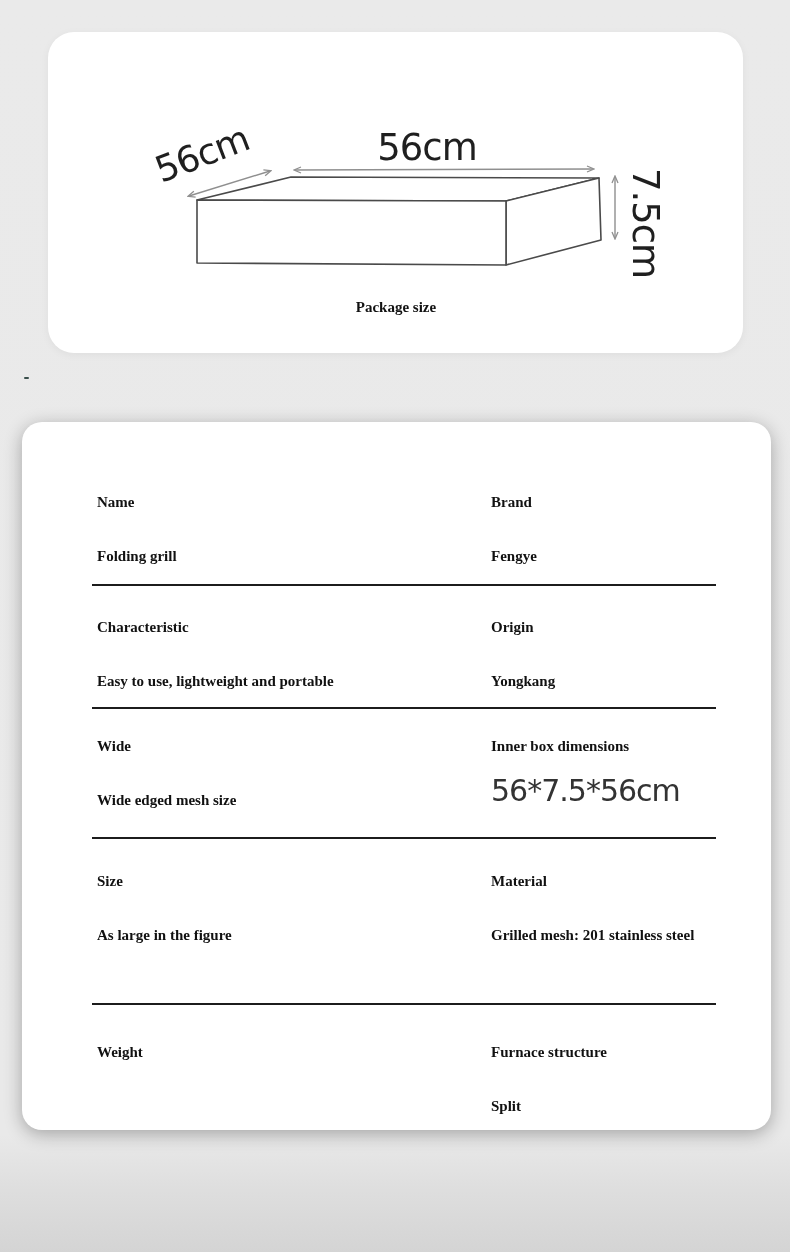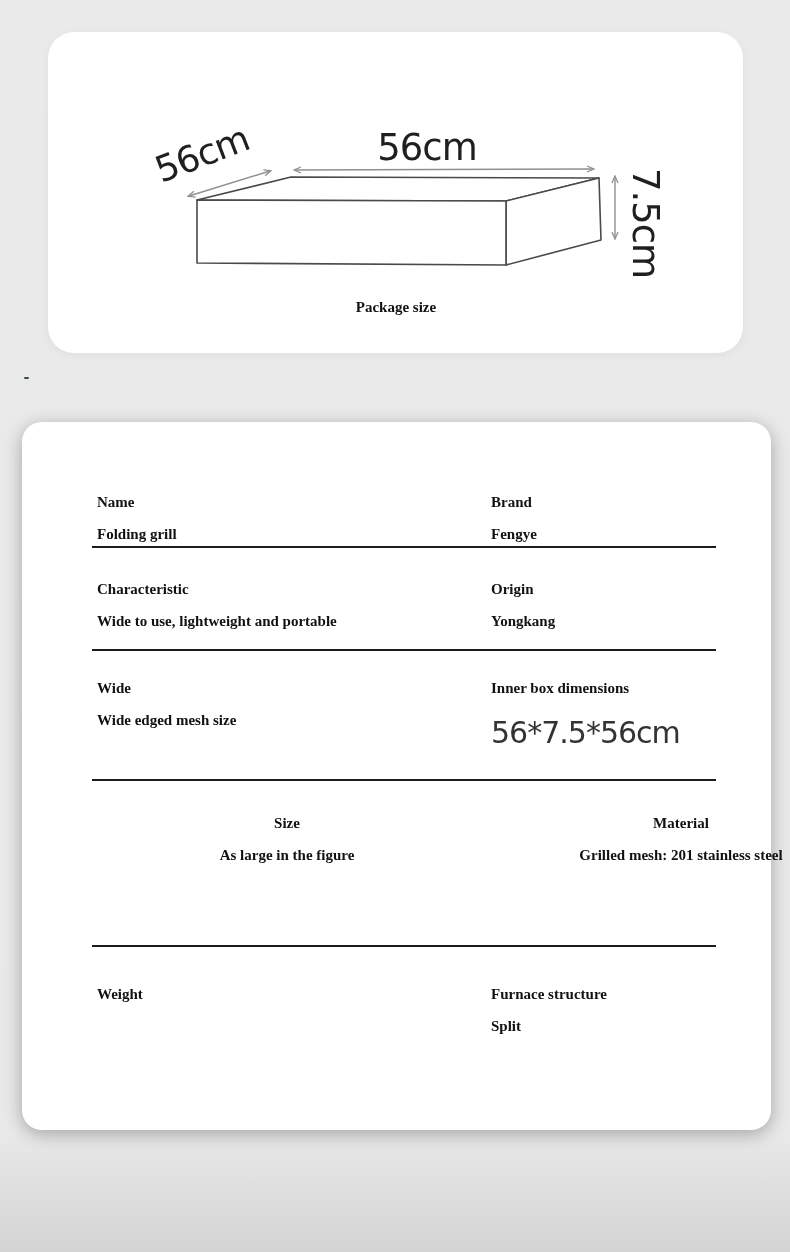--- a/index.html
+++ b/index.html
@@ -37,33 +37,33 @@
 
   
   .card-specs{
     position:absolute;left:22px;top:422px;width:749px;height:708px;
     background:#ffffff;border-radius:20px;
     box-shadow:0 4px 18px rgba(0,0,0,0.30);
   }
   .spec-table{position:absolute;left:70px;top:0;width:624px;}
   .spec-row{position:relative;box-sizing:border-box;width:624px;}
   .spec-row.has-line{border-bottom:2px solid #1c1c1c;}
-  .r1{height:126px;} .r2{height:103px;} .r3{height:130px;} .r4{height:166px;} .r5{height:134px;}
+  .r1{height:164px;} .r2{height:123px;} .r3{height:130px;} .r4{height:166px;} .r5{height:134px;}
   .cell{position:absolute;width:380px;}
   .cell-left{left:5px;}
   .cell-right{left:399px;}
   .r1 .cell{top:73px;} .r2 .cell{top:34px;} .r3 .cell{top:30px;}
-  .r4 .cell{top:35px;text-align:center;} .r5 .cell{top:40px;}
+  .r4 .cell{top:35px;} .r5 .cell{top:40px;}
   .spec-label{
     font-weight:bold;font-size:15px;color:#111111;line-height:15px;
     white-space:nowrap;
   }
   .spec-value{
     font-weight:bold;font-size:15px;color:#111111;line-height:16px;
-    margin-top:16px;white-space:nowrap;
+    margin-top:38px;white-space:nowrap;
   }
   .spec-value.big{
     font-family:"DejaVu Sans",sans-serif;font-weight:normal;
     font-size:30px;color:#333333;line-height:32px;
     margin-top:21px;letter-spacing:-1px;
   }
 </style>
 </head>
 <body>
 
@@ -107,21 +107,21 @@
         </div>
         <div class="cell cell-right">
           <div class="spec-label">Brand</div>
           <div class="spec-value">Fengye</div>
         </div>
       </div>
 
       <div class="spec-row r2 has-line">
         <div class="cell cell-left">
           <div class="spec-label">Characteristic</div>
-          <div class="spec-value">Wide to use, lightweight and portable</div>
+          <div class="spec-value">Easy to use, lightweight and portable</div>
         </div>
         <div class="cell cell-right">
           <div class="spec-label">Origin</div>
           <div class="spec-value">Yongkang</div>
         </div>
       </div>
 
       <div class="spec-row r3 has-line">
         <div class="cell cell-left">
           <div class="spec-label">Wide</div>

